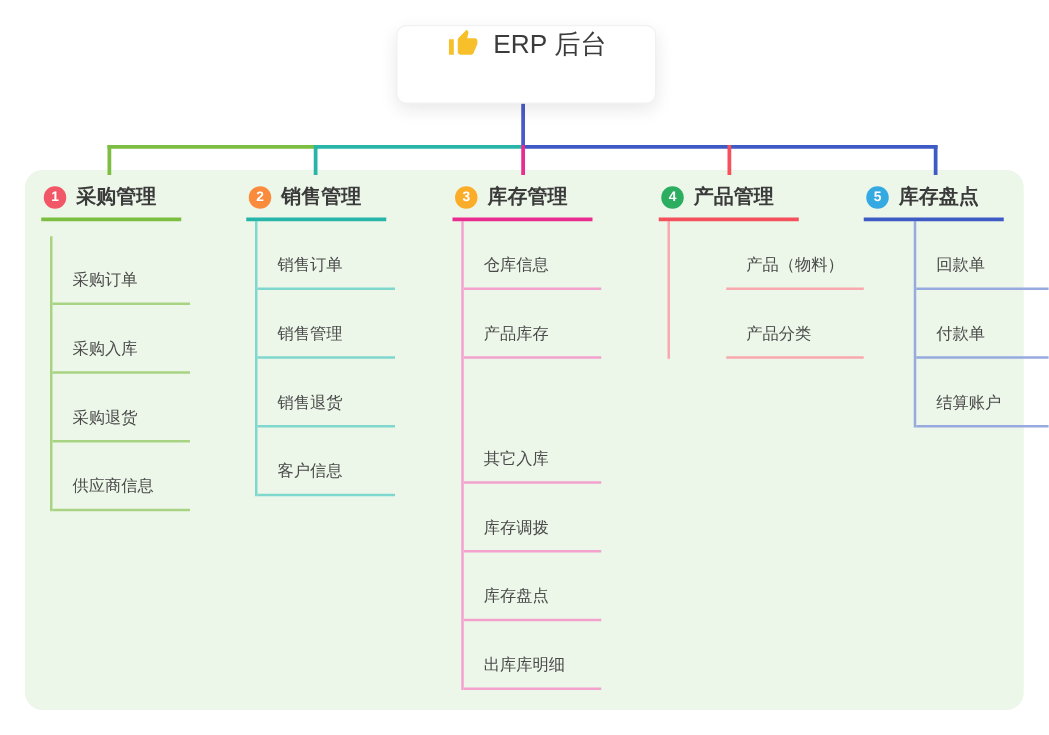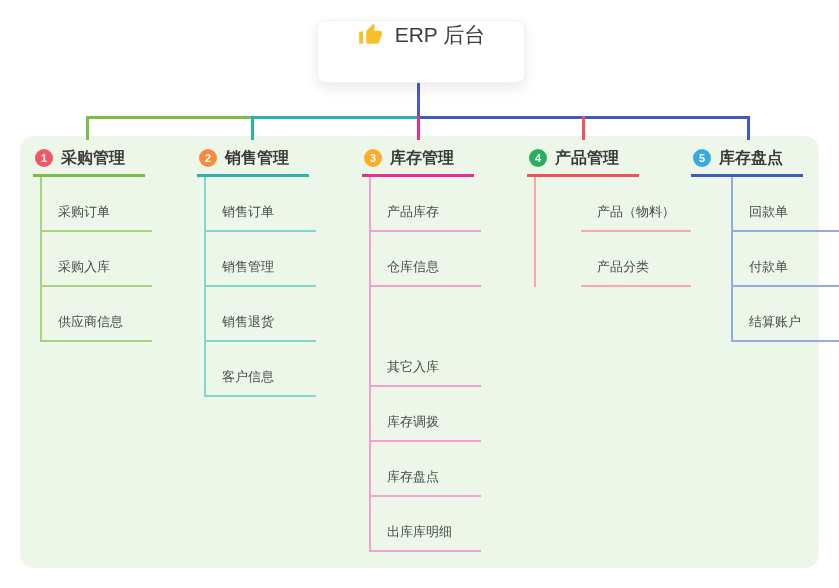--- a/index.html
+++ b/index.html
@@ -73,22 +73,23 @@
     </span>
     <span>ERP 后台</span>
   </div>
 
   <div class="branch bx1">
     <div class="btitle" style="border-bottom-color: rgb(124, 190, 65);">
       <span class="badge" style="background-color: rgb(242, 87, 103);">1</span>
       <span>采购管理</span>
     </div>
     <div class="children" style="border-left-color: rgb(168, 211, 131);">
-      <div class="child" style="border-bottom-color: rgb(168, 211, 131);">采购订单</div>
+      <div class="child" style="border-bottom-color: rgb(168, 211, 131); margin-top: 12px;">采购订单</div>
       <div class="child" style="border-bottom-color: rgb(168, 211, 131);">采购入库</div>
+      <div class="child" style="border-bottom-color: rgb(168, 211, 131);">采购退货</div>
       <div class="child" style="border-bottom-color: rgb(168, 211, 131);">供应商信息</div>
     </div>
   </div>
 
   <div class="branch bx2">
     <div class="btitle" style="border-bottom-color: rgb(40, 181, 169);">
       <span class="badge" style="background-color: rgb(250, 139, 60);">2</span>
       <span>销售管理</span>
     </div>
     <div class="children" style="border-left-color: rgb(127, 215, 205);">
@@ -98,22 +99,22 @@
       <div class="child" style="border-bottom-color: rgb(127, 215, 205);">客户信息</div>
     </div>
   </div>
 
   <div class="branch bx3">
     <div class="btitle" style="border-bottom-color: rgb(233, 45, 144);">
       <span class="badge" style="background-color: rgb(251, 173, 41);">3</span>
       <span>库存管理</span>
     </div>
     <div class="children" style="border-left-color: rgb(243, 162, 206);">
+      <div class="child" style="border-bottom-color: rgb(243, 162, 206);">仓库信息</div>
       <div class="child" style="border-bottom-color: rgb(243, 162, 206);">产品库存</div>
-      <div class="child" style="border-bottom-color: rgb(243, 162, 206);">仓库信息</div>
       <div class="child" style="border-bottom-color: rgb(243, 162, 206); margin-top: 45px;">其它入库</div>
       <div class="child" style="border-bottom-color: rgb(243, 162, 206);">库存调拨</div>
       <div class="child" style="border-bottom-color: rgb(243, 162, 206);">库存盘点</div>
       <div class="child" style="border-bottom-color: rgb(243, 162, 206);">出库库明细</div>
     </div>
   </div>
 
   <div class="branch bx4">
     <div class="btitle" style="border-bottom-color: rgb(244, 81, 92);">
       <span class="badge" style="background-color: rgb(43, 174, 96);">4</span>

